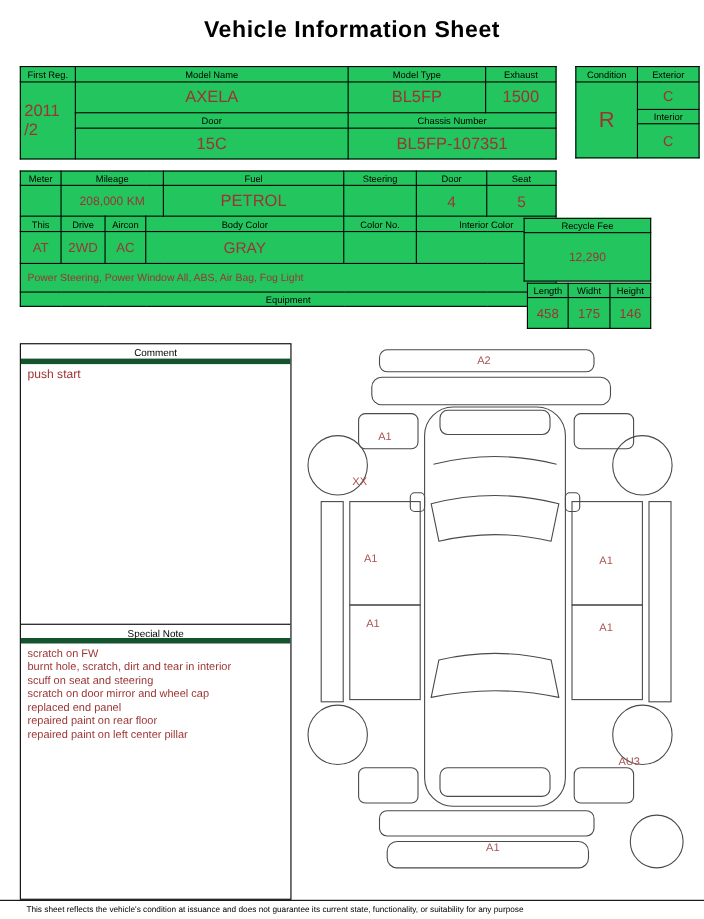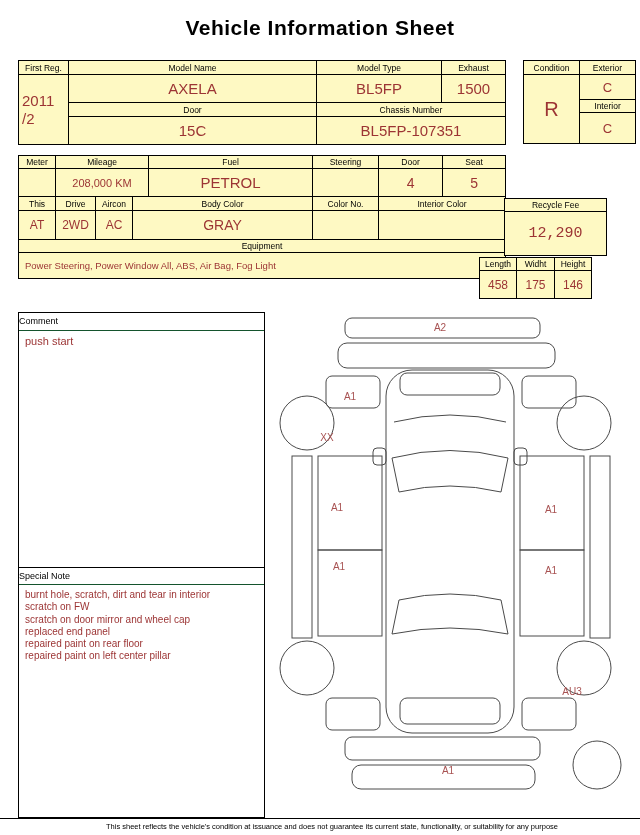--- a/index.html
+++ b/index.html
@@ -20,55 +20,56 @@
     width: 100%;
     text-align: center;
     font-size: 21px;
     font-weight: bold;
     letter-spacing: 0.5px;
   }
   table.t {
     position: absolute;
     border-collapse: collapse;
     table-layout: fixed;
-    background: #fef9c3;
+    background: #22c55e;
   }
   table.t td {
     border: 1px solid #000;
     padding: 0;
     text-align: center;
     vertical-align: middle;
     overflow: hidden;
   }
   .hdr { font-size: 8.5px; color: #000; font-weight: normal; }
   .val { color: #9c3434; }
   .big { font-size: 15px; }
   .mid { font-size: 12px; }
   .firstreg { font-size: 15px; text-align: left !important; padding-left: 3px !important; line-height: 1.15; }
   .cond-r { font-size: 20px; }
   .cond-c { font-size: 13px; }
   .equip-val { font-size: 9.5px; text-align: left !important; padding-left: 6px !important; }
   .mileage { font-size: 11px; }
   .doorseat { font-size: 14px; }
-  .fee { font-size: 15px; font-family: Liberation Mono, monospace; }
+  .fee { font-size: 11px; }
   .dims { font-size: 12px; }
   .history-val { font-size: 9.5px; }
 
   .comment-box {
     position: absolute;
     left: 18px; top: 312px;
     width: 247px; height: 506px;
     border: 1px solid #000;
     background: #fff;
   }
   .box-hdr {
     height: 18px;
     line-height: 17px;
+    text-align: center;
     font-size: 9px;
-    border-bottom: 1px solid #14532d;
+    border-bottom: 5px solid #14532d;
   }
   .comment-content {
     height: 236px;
     padding: 4px 6px;
     font-size: 11px;
     color: #9c3434;
   }
   .note-hdr { border-top: 1px solid #000; }
   .note-content {
     padding: 4px 14px 4px 6px;
@@ -79,21 +80,20 @@
   .diagram-svg { position: absolute; left: 268px; top: 310px; }
   .footer {
     position: absolute;
     left: 0; top: 818px;
     width: 640px; height: 17px;
     border-top: 1px solid #000;
     font-size: 7.5px;
     padding: 3px 0 0 24px;
     color: #000;
     white-space: nowrap;
-    text-align: center;
   }
 </style>
 </head>
 <body>
 
 <div class="sheet">
 
   <div class="title">Vehicle Information Sheet</div>
 
   <table class="t" style="left:18px; top:60px; width:487px;">
@@ -190,31 +190,31 @@
       <td colspan="2" class="hdr">Interior Color</td>
     </tr>
     <tr style="height:29px">
       <td class="val mid">AT</td>
       <td class="val mid">2WD</td>
       <td class="val mid">AC</td>
       <td colspan="2" class="val doorseat">GRAY</td>
       <td class="val"></td>
       <td colspan="2" class="val"></td>
     </tr>
+    <tr style="height:26px">
+      <td colspan="8" class="val equip-val">Power Steering, Power Window  All, ABS, Air Bag, Fog Light</td>
+    </tr>
     <tr style="height:13px">
       <td colspan="8" class="hdr">Equipment</td>
     </tr>
-    <tr style="height:26px">
-      <td colspan="8" class="val equip-val">Power Steering, Power Window  All, ABS, Air Bag, Fog Light</td>
-    </tr>
-  </tbody>
-    </table>
-
-
-  <table class="t" style="left:504px; top:198px; width:103px;">
+  </tbody>
+    </table>
+
+
+  <table class="t" style="left:476px; top:198px; width:116px;">
     <tbody>
         <tr style="height:13px">
       <td class="hdr">Recycle Fee</td>
     </tr>
     <tr style="height:44px">
       <td class="val fee">12,290</td>
     </tr>
   </tbody>
     </table>
 
@@ -238,22 +238,23 @@
   </tbody>
     </table>
 
   <div class="comment-box">
     <div class="box-hdr">Comment</div>
     <div class="comment-content">
       <div>push start</div>
     </div>
     <div class="box-hdr note-hdr">Special Note</div>
     <div class="note-content">
+      <div class="note-item">scratch on FW</div>
       <div class="note-item">burnt hole, scratch, dirt and tear in interior</div>
-      <div class="note-item">scratch on FW</div>
+      <div class="note-item">scuff on seat and steering</div>
       <div class="note-item">scratch on door mirror and wheel cap</div>
       <div class="note-item">replaced end panel</div>
       <div class="note-item">repaired paint on rear floor</div>
       <div class="note-item">repaired paint on left center pillar</div>
     </div>
   </div>
 
   <svg class="diagram-svg" width="366" height="505" viewBox="0 0 366 505">
     <g fill="none" stroke="#4a4a4a" stroke-width="1">
 

